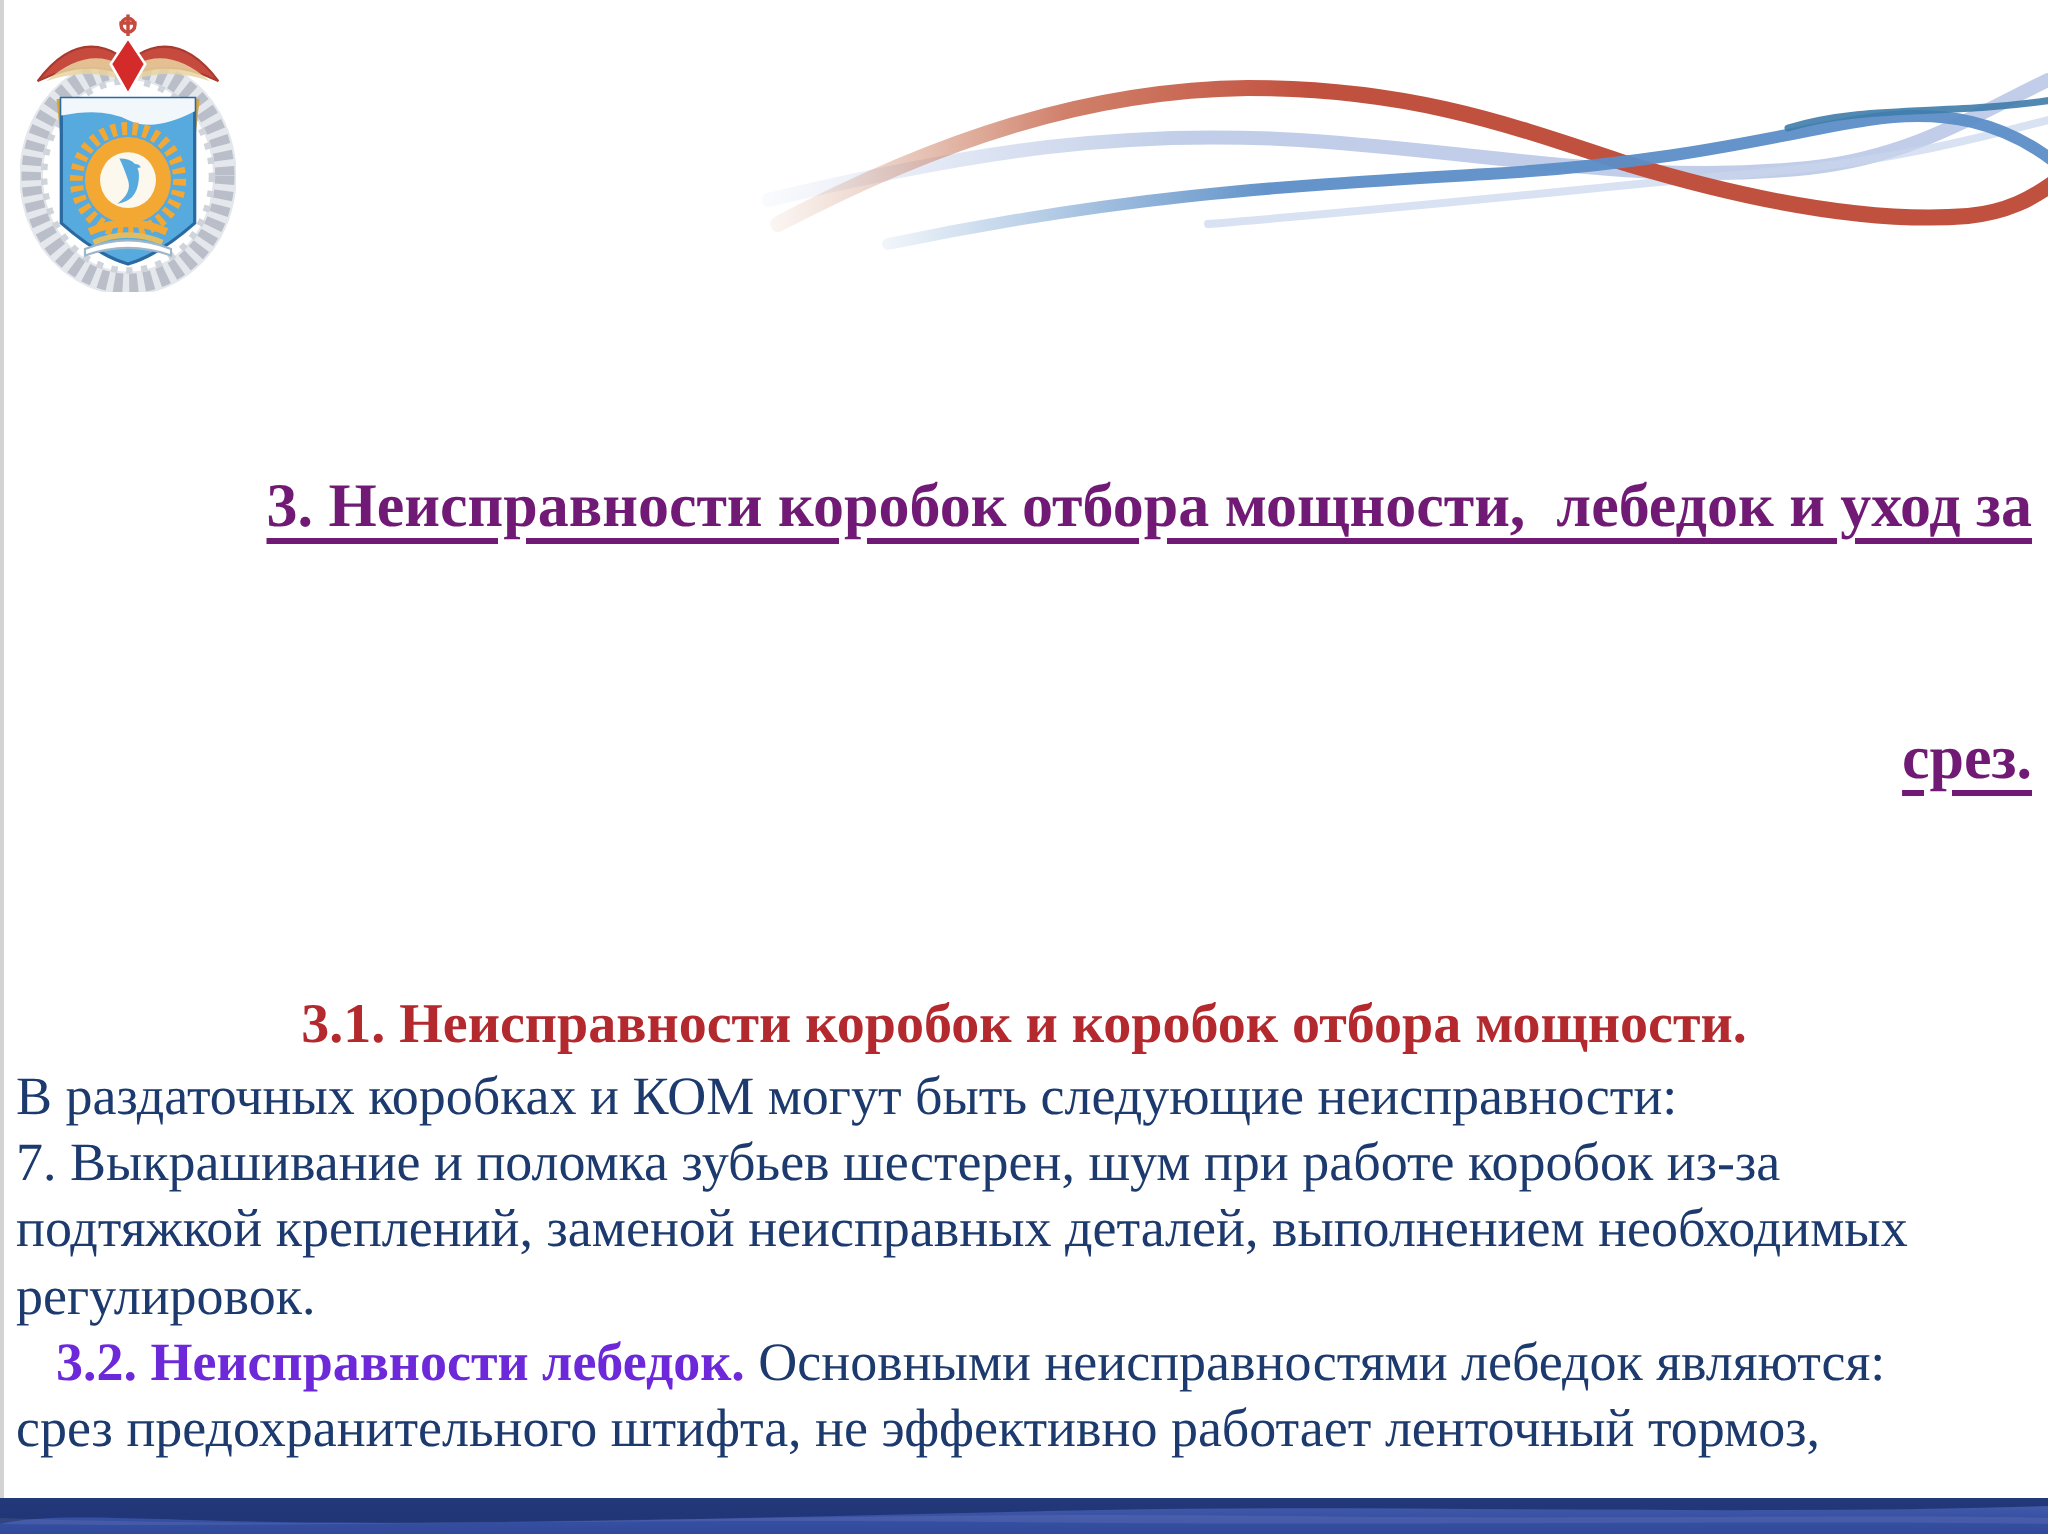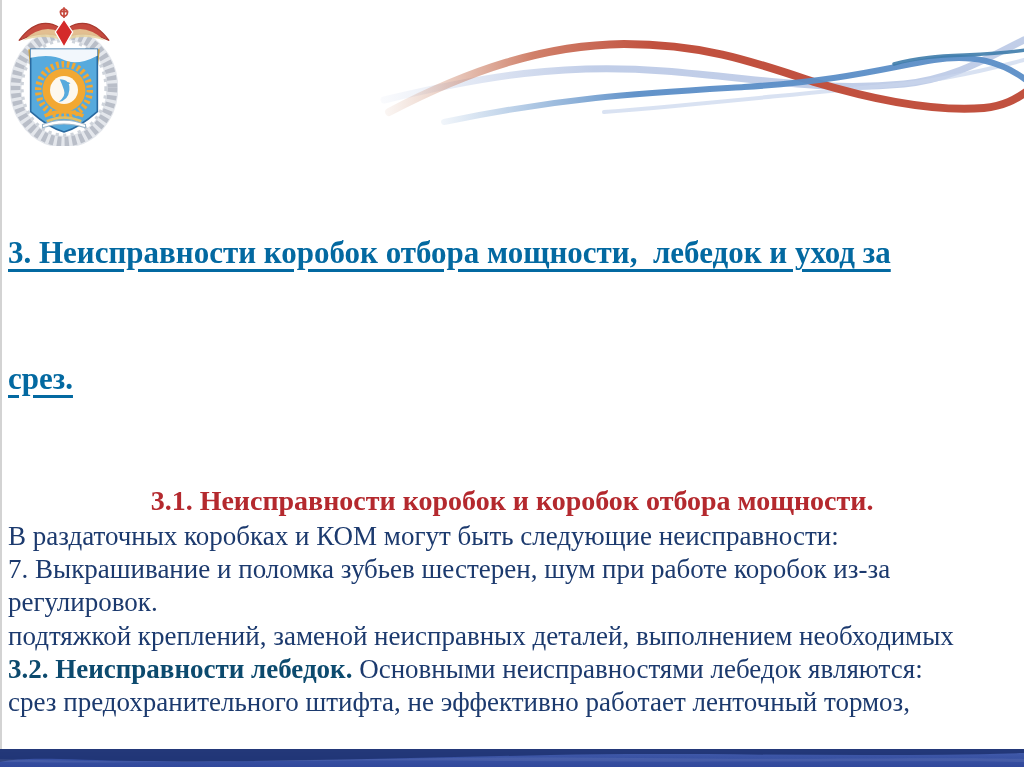--- a/index.html
+++ b/index.html
@@ -22,53 +22,54 @@
   }
   
   .logo {
     position:absolute; left:10px; top:4px; width:108px; height:142px;
   }
   
   .content {
     position:absolute; left:8px; right:8px; top:148px;
   }
   .title {
-    text-align:left;
-    color:#0369a1;
+    text-align:right;
+    color:#701a75;
     font-weight:bold;
     font-size:31px;
     line-height:42px;
     white-space:pre;
   }
   .title .title-line {
     text-decoration:underline;
     text-decoration-thickness:3px;
     text-underline-offset:6px;
   }
   .subtitle {
     text-align:center;
     color:#b4292e;
     font-weight:bold;
     font-size:28px;
     line-height:34px;
-    margin-top:0px;
+    margin-top:12px;
     white-space:pre;
   }
   .body-text {
     margin-top:2px;
     color:#1c3a6e;
     font-size:27px;
   }
   .body-line {
     white-space:pre;
     line-height:33.2px;
   }
   .body-line .red {
-    color:#0c4a6e;
+    color:#6d28d9;
     font-weight:bold;
+    margin-left:20px;
   }
   
   .footer-bar {
     position:absolute; left:0; bottom:0; width:1024px; height:18px;
     background:linear-gradient(180deg,#4760ae 0%, #3a53a4 45%, #31489b 100%);
   }
   .footer-bar svg { display:block; width:1024px; height:18px; }
 </style>
 </head>
 <body>
@@ -136,22 +137,22 @@
 
   <div class="content">
     <div class="title">
       <div class="title-line">3. Неисправности коробок отбора мощности,  лебедок и уход за</div>
       <div class="title-line">срез.</div>
     </div>
     <div class="subtitle">3.1. Неисправности коробок и коробок отбора мощности.</div>
     <div class="body-text" id="body-text">
         <div class="body-line"><span>В раздаточных коробках и КОМ могут быть следующие неисправности:</span></div>
         <div class="body-line"><span>7. Выкрашивание и поломка зубьев шестерен, шум при работе коробок из-за</span></div>
+        <div class="body-line"><span>подтяжкой креплений, заменой неисправных деталей, выполнением необходимых</span></div>
         <div class="body-line"><span>регулировок.</span></div>
-        <div class="body-line"><span>подтяжкой креплений, заменой неисправных деталей, выполнением необходимых</span></div>
         <div class="body-line"><span class="red">3.2. Неисправности лебедок.</span><span> Основными неисправностями лебедок являются:</span></div>
         <div class="body-line"><span>срез предохранительного штифта, не эффективно работает ленточный тормоз,</span></div>
       </div>
   </div>
 
   <div class="footer-bar">
     <svg viewBox="0 0 1024 18" preserveAspectRatio="none" aria-hidden="true">
       <path d="M0,0 H1024 V4 C860,9 700,3 550,6 C400,9 250,14 140,12 C70,11 25,7 0,13 Z" fill="#1d3170" opacity="0.85"></path>
       <path d="M0,10 C200,17 420,6 640,9 C800,11 950,8 1024,10 V13 C900,11 700,14 500,12 C300,10 120,15 0,13 Z" fill="#ffffff" opacity="0.08"></path>
     </svg>

